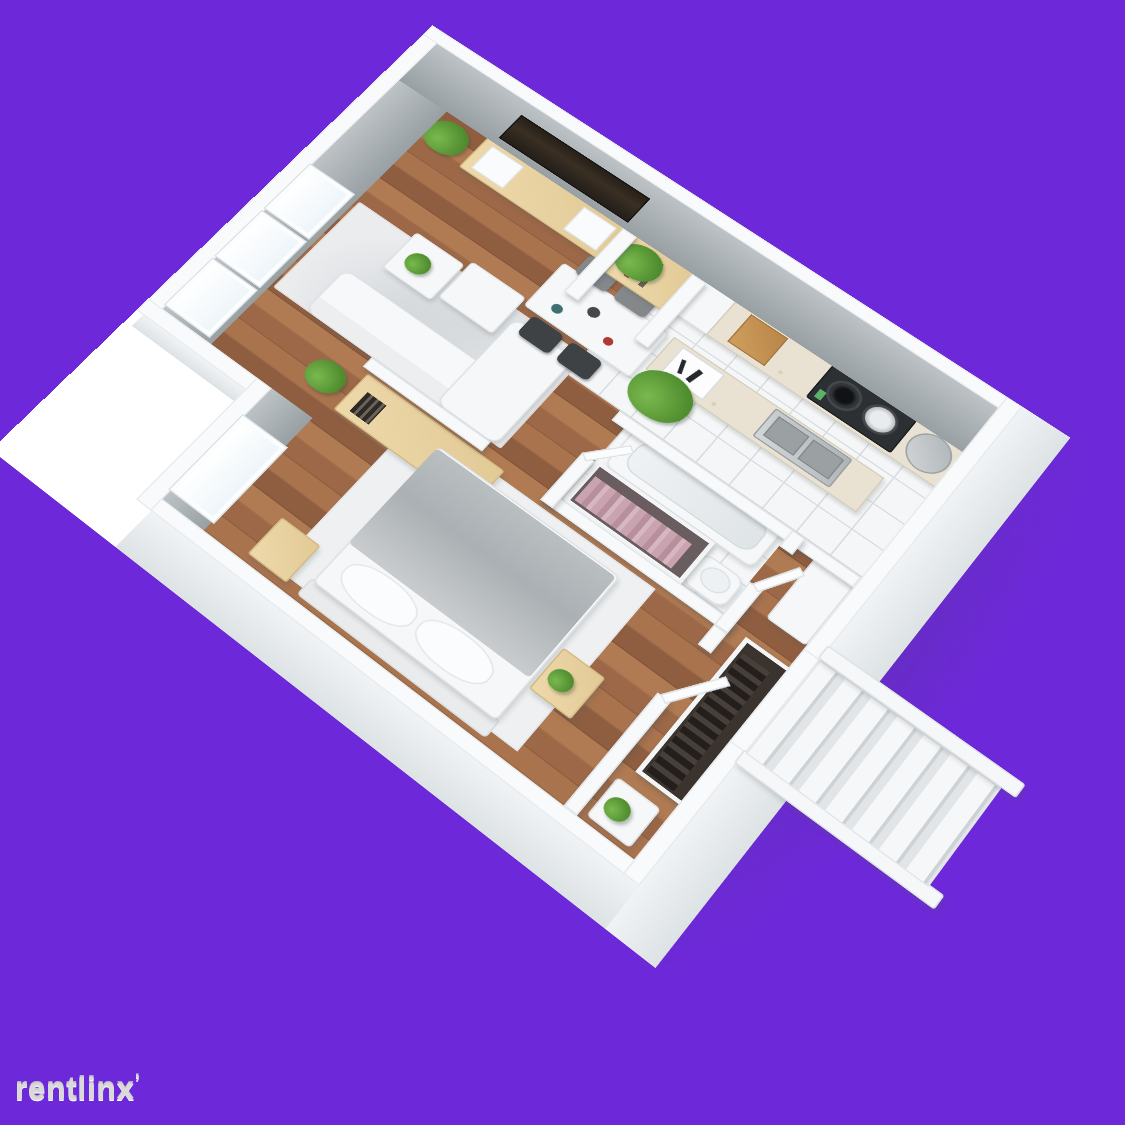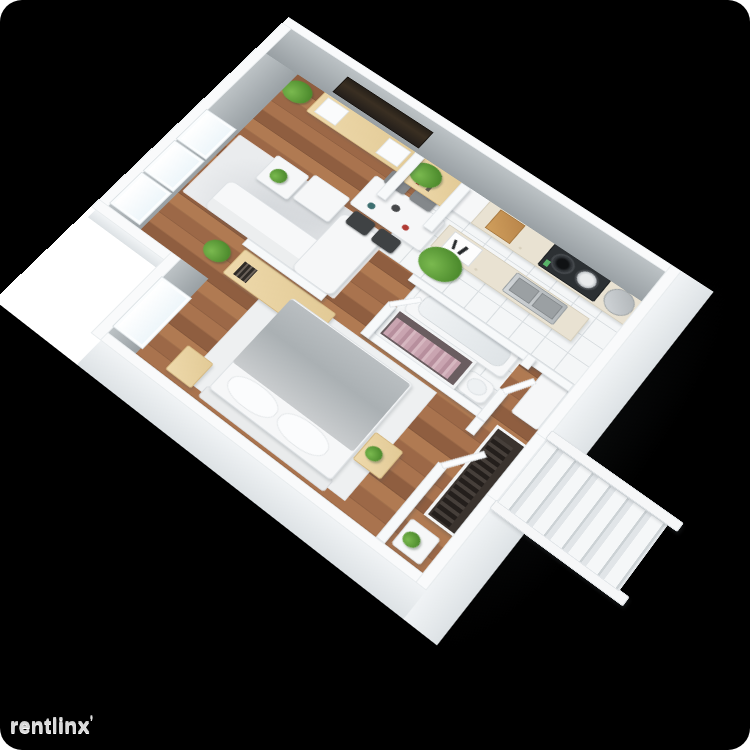--- a/index.html
+++ b/index.html
@@ -1,17 +1,17 @@
 <!DOCTYPE html>
 <html><head>
 <meta charset="utf-8">
 <style>
   html,body{margin:0;padding:0;background:#ffffff;width:750px;height:750px;overflow:hidden;
     font-family:"Liberation Sans", sans-serif;}
-  .stage{position:absolute;left:0;top:0;width:750px;height:750px;background:#000000;border-radius:22px;}
+  .stage{position:absolute;left:0;top:0;width:750px;height:750px;background:#6d28d9;}
   .abs{position:absolute;}
   
   .plan{position:absolute;left:-6px;top:300px;width:490px;height:530px;
     transform-origin:0 0;
     transform:perspective(1600px) rotateX(30deg) rotateZ(-48deg);}
   
   .wood{background:
     repeating-linear-gradient(90deg, rgba(0,0,0,.08) 0 1px, rgba(0,0,0,0) 1px 16px),
     repeating-linear-gradient(90deg, #a9734e 0 16px, #9c6847 16px 32px, #b07a52 32px 48px, #8f5e40 48px 64px);}
   .tile{background:

